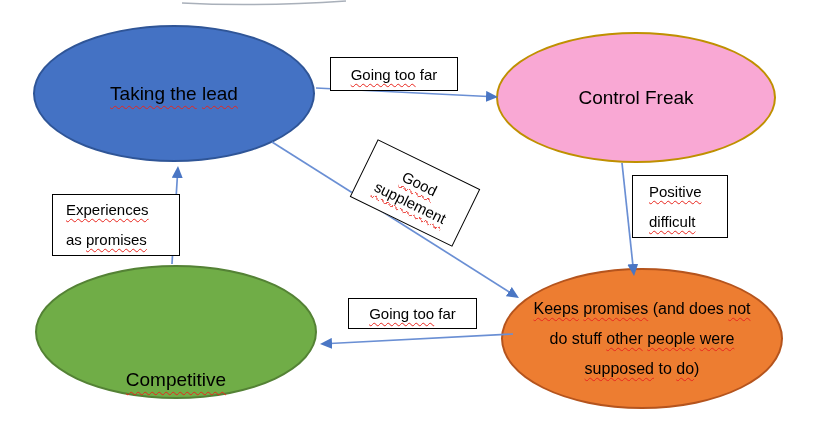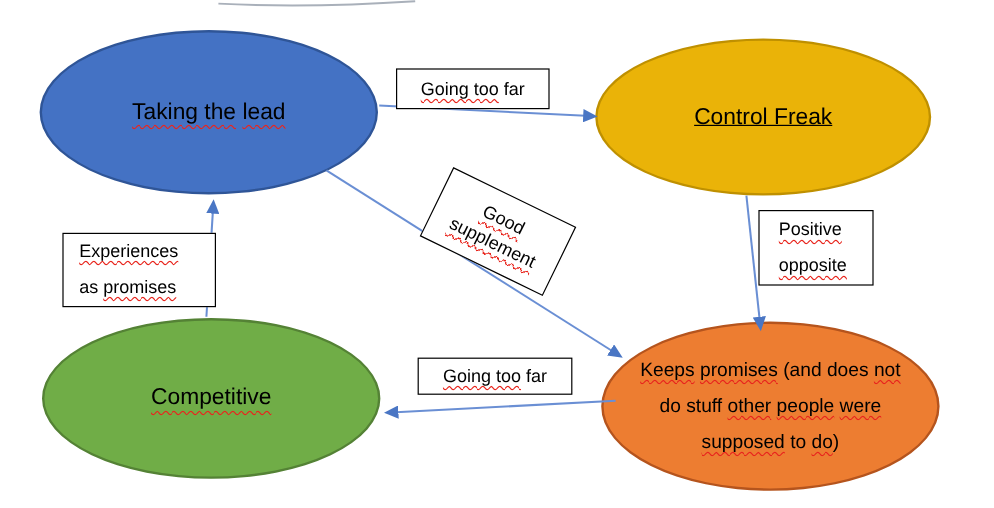--- a/index.html
+++ b/index.html
@@ -87,27 +87,27 @@
     <line x1="513" y1="334" x2="330" y2="343.5" stroke-width="1.7" marker-end="url(#ah)" style="stroke: rgb(106, 143, 212);"></line>
     <line x1="272" y1="142" x2="510.5" y2="292.7" stroke-width="1.7" marker-end="url(#ah)" style="stroke: rgb(106, 143, 212);"></line>
   </svg>
 
   <div class="node node-taking node-label-large" style="background: rgb(68, 114, 196); border-color: rgb(47, 85, 151);">
     <div>
         <div class="tline"><span class="sq">Taking the</span><span> </span><span class="sq">lead</span></div>
       </div>
   </div>
 
-  <div class="node node-control node-label-large" style="background: #eab308; border-color: rgb(191, 144, 0); text-decoration: underline;">
+  <div class="node node-control node-label-large" style="background: #f9a8d4; border-color: rgb(191, 144, 0);">
     <div>
         <div class="tline"><span>Control Freak</span></div>
       </div>
   </div>
 
-  <div class="node node-competitive node-label-large" style="background: rgb(112, 173, 71); border-color: rgb(84, 130, 53);">
+  <div class="node node-competitive node-label-large" style="background: rgb(112, 173, 71); border-color: rgb(84, 130, 53); align-items: flex-end;">
     <div>
         <div class="tline"><span class="sq">Competitive</span></div>
       </div>
   </div>
 
   <div class="node node-keeps node-label-small" style="background: rgb(237, 125, 49); border-color: rgb(181, 84, 29);">
     <div>
         <div class="tline"><span class="sq">Keeps</span><span> </span><span class="sq">promises</span><span> (and does </span><span class="sq">not</span></div>
         <div class="tline"><span>do stuff </span><span class="sq">other</span><span> </span><span class="sq">people</span><span> </span><span class="sq">were</span></div>
         <div class="tline"><span class="sq">supposed</span><span> to </span><span class="sq">do</span><span>)</span></div>
@@ -127,21 +127,21 @@
 
   <div class="edge-label lbl-supplement lbl-center">
     <div>
         <div class="tline"><span class="sq">Good</span></div>
         <div class="tline"><span class="sq">supplement</span></div>
       </div>
   </div>
 
   <div class="edge-label lbl-positive lbl-left">
       <div class="tline"><span class="sq">Positive</span></div>
-      <div class="tline"><span class="sq">opposite</span></div>
+      <div class="tline"><span class="sq">difficult</span></div>
     </div>
 
   <div class="edge-label lbl-going-bottom lbl-center">
     <div>
         <div class="tline"><span class="sq">Going too</span><span> far</span></div>
       </div>
   </div>
 
 </div>
 

